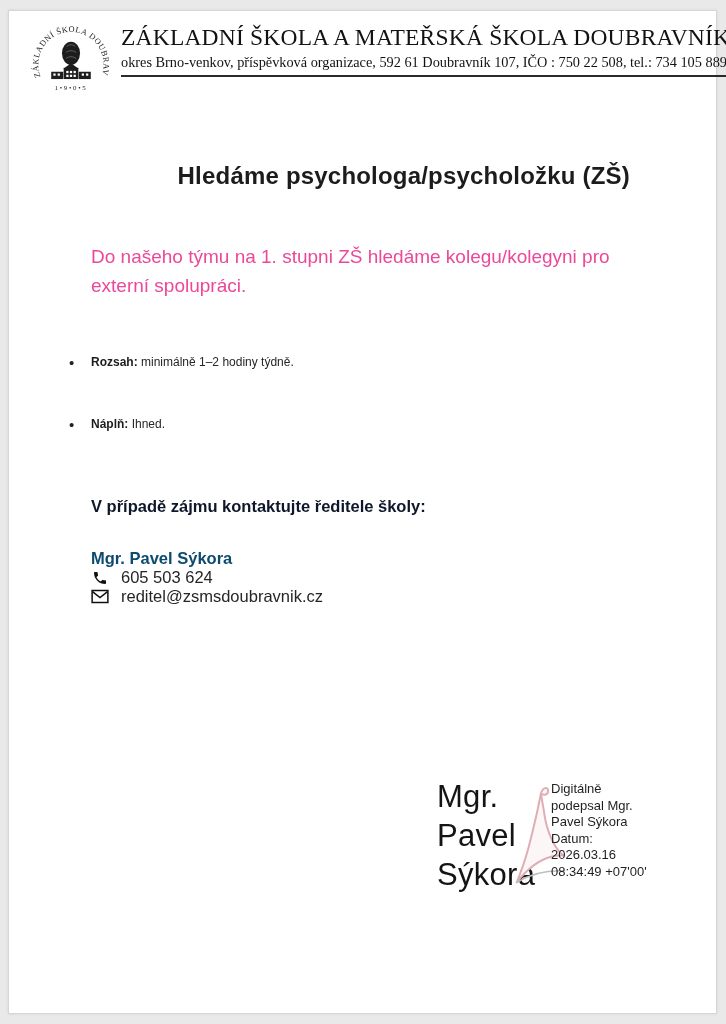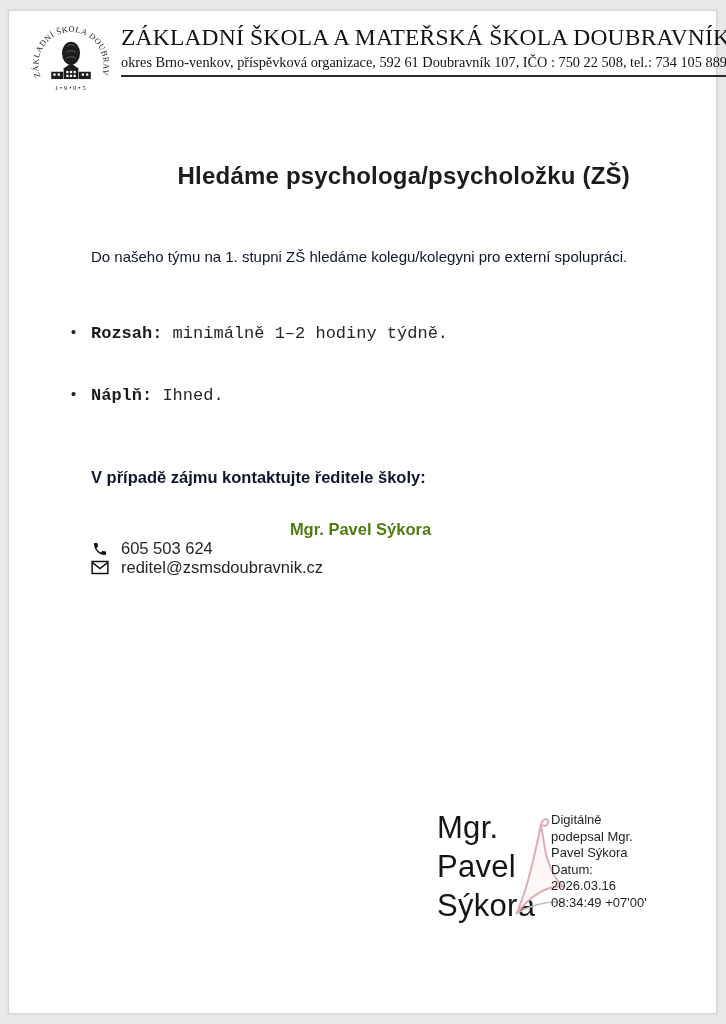--- a/index.html
+++ b/index.html
@@ -61,35 +61,34 @@
   .doc-title {
     margin-top: 58px;
     text-align: right;
     font-size: 24px;
     font-weight: bold;
     color: #1c1c1c;
     letter-spacing: 0.2px;
   }
   .intro {
     margin-top: 52px;
-    font-size: 15px;
+    font-size: 19px;
     line-height: 29px;
-    color: #0f172a;
+    color: #ec4899;
   }
   ul.bullets {
     margin-top: 50px;
     list-style: none;
   }
   ul.bullets li {
     position: relative;
     margin-bottom: 37px;
-    font-size: 17px;
+    font-size: 12px;
     line-height: 25px;
     color: #262626;
-    font-family: Liberation Mono, monospace;
   }
   ul.bullets li::before {
     content: "•";
     position: absolute;
     left: -22px;
     top: 0;
     font-size: 15px;
     color: #222;
   }
   ul.bullets b { color: #1c1c1c; }
@@ -97,40 +96,38 @@
   .contact-heading {
     margin-top: 60px;
     font-size: 16.5px;
     font-weight: bold;
     color: #0f172a;
   }
   .contact-name {
     margin-top: 33px;
     font-size: 16.5px;
     font-weight: bold;
-    color: #4d7c0f;
-    text-align: center;
+    color: #0c4a6e;
   }
   .contact-row {
     display: flex;
     align-items: center;
     gap: 12px;
     font-size: 16.5px;
     color: #262626;
   }
   .contact-row .icon { display: inline-flex; width: 18px; justify-content: center; }
 
   
   .signature {
     position: absolute;
     left: 420px;
     top: 760px;
     width: 250px;
     height: 145px;
-    margin-top: 31px;
   }
   .sig-name {
     position: absolute;
     left: 8px; top: 6px;
     font-size: 31px;
     line-height: 39px;
     font-weight: 400;
     color: #141414;
     letter-spacing: 0.3px;
   }

